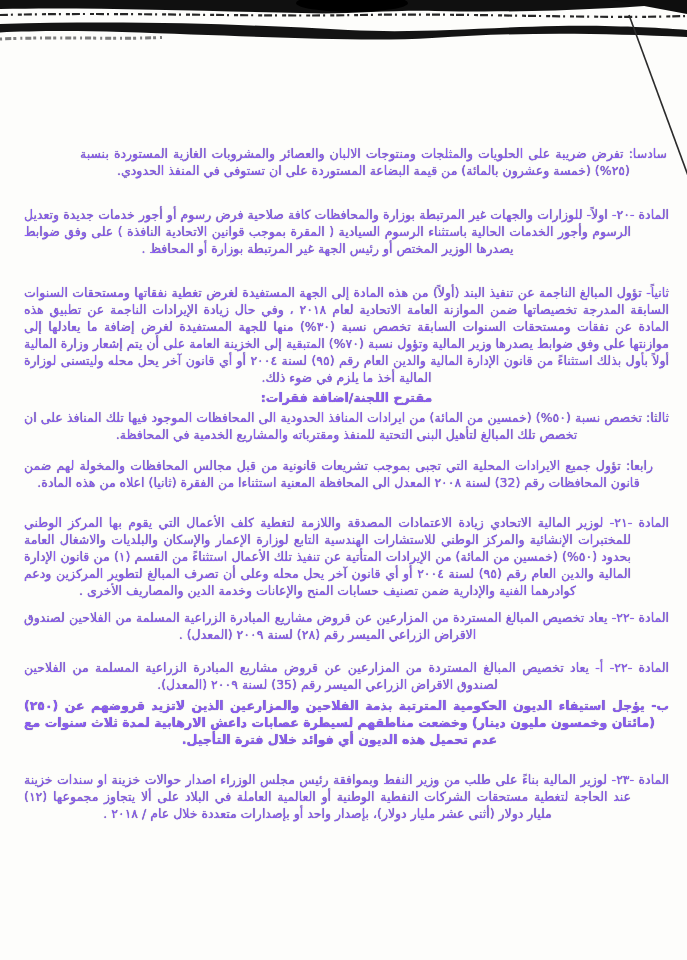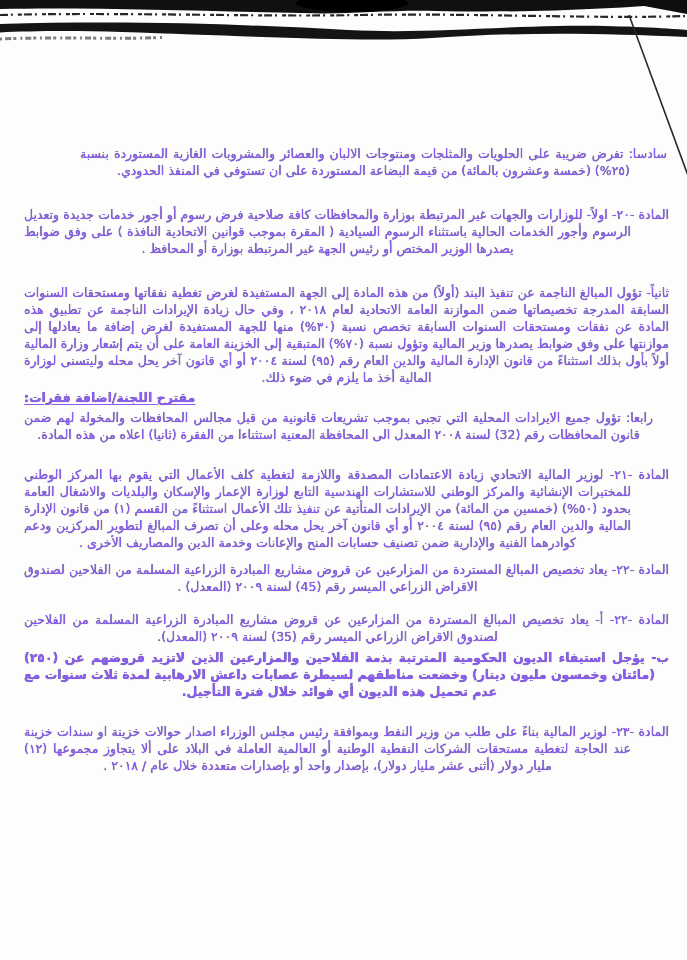--- a/index.html
+++ b/index.html
@@ -37,23 +37,22 @@
   .p {
     text-align: justify;
     text-align-last: center;
   }
   .hang    { padding-right: 38px; text-indent: -38px; }
   .hang-sm { padding-right: 14px; text-indent: -14px; font-weight: bold; }
   .narrow  { padding-left: 56px; padding-right: 2px; }
   .inset   { padding-right: 16px; }
   .heading {
     font-weight: bold;
-    text-decoration: underline;
     text-underline-offset: 2px;
-    text-align: left;
+    text-align: center;
   }
   .mb-a { margin-bottom: 27px; }
   .mb-b { margin-bottom: 3px; }
   .mb-c { margin-bottom: 14px; }
   .mb-d { margin-bottom: 23px; }
   .mb-e { margin-bottom: 10px; }
   .mb-f { margin-bottom: 16px; }
   .mb-g { margin-bottom: 4px; }
 </style>
 </head>
@@ -74,26 +73,27 @@
   <div class="doc" dir="rtl" lang="ar">
 
     <p class="blk p narrow mb-a">سادسا: تفرض ضريبة على الحلويات والمثلجات ومنتوجات الالبان والعصائر والمشروبات الغازية المستوردة بنسبة (٢٥%) (خمسة وعشرون بالمائة) من قيمة البضاعة المستوردة على ان تستوفى في المنفذ الحدودي.</p>
 
     <p class="blk p hang mb-a">المادة -٢٠- اولاً- للوزارات والجهات غير المرتبطة بوزارة والمحافظات كافة صلاحية فرض رسوم أو أجور خدمات جديدة وتعديل الرسوم وأجور الخدمات الحالية باستثناء الرسوم السيادية ( المقرة بموجب قوانين الاتحادية النافذة ) على وفق ضوابط يصدرها الوزير المختص أو رئيس الجهة غير المرتبطة بوزارة أو المحافظ .</p>
 
     <p class="blk p mb-b">ثانياً- تؤول المبالغ الناجمة عن تنفيذ البند (أولاً) من هذه المادة إلى الجهة المستفيدة لغرض تغطية نفقاتها ومستحقات السنوات السابقة المدرجة تخصيصاتها ضمن الموازنة العامة الاتحادية لعام ٢٠١٨ ، وفي حال زيادة الإيرادات الناجمة عن تطبيق هذه المادة عن نفقات ومستحقات السنوات السابقة تخصص نسبة (٣٠%) منها للجهة المستفيدة لغرض إضافة ما يعادلها إلى موازنتها على وفق ضوابط يصدرها وزير المالية وتؤول نسبة (٧٠%) المتبقية إلى الخزينة العامة على أن يتم إشعار وزارة المالية أولاً بأول بذلك استثناءً من قانون الإدارة المالية والدين العام رقم (٩٥) لسنة ٢٠٠٤ أو أي قانون آخر يحل محله وليتسنى لوزارة المالية أخذ ما يلزم في ضوء ذلك.</p>
 
     <p class="blk heading mb-b">مقترح اللجنة/اضافة فقرات:</p>
 
+    <p class="blk p mb-c">ثالثا: تخصص نسبة (٥٠%) (خمسين من المائة) من ايرادات المنافذ الحدودية الى المحافظات الموجود فيها تلك المنافذ على ان تخصص تلك المبالغ لتأهيل البنى التحتية للمنفذ ومقترباته والمشاريع الخدمية في المحافظة.</p>
 
     <p class="blk p inset mb-d">رابعا: تؤول جميع الايرادات المحلية التي تجبى بموجب تشريعات قانونية من قبل مجالس المحافظات والمخولة لهم ضمن قانون المحافظات رقم (32) لسنة ٢٠٠٨ المعدل الى المحافظة المعنية استثناءا من الفقرة (ثانيا) اعلاه من هذه المادة.</p>
 
     <p class="blk p hang mb-e">المادة -٢١- لوزير المالية الاتحادي زيادة الاعتمادات المصدقة واللازمة لتغطية كلف الأعمال التي يقوم بها المركز الوطني للمختبرات الإنشائية والمركز الوطني للاستشارات الهندسية التابع لوزارة الإعمار والإسكان والبلديات والاشغال العامة بحدود (٥٠%) (خمسين من المائة) من الإيرادات المتأتية عن تنفيذ تلك الأعمال استثناءً من القسم (١) من قانون الإدارة المالية والدين العام رقم (٩٥) لسنة ٢٠٠٤ أو أي قانون آخر يحل محله وعلى أن تصرف المبالغ لتطوير المركزين ودعم كوادرهما الفنية والإدارية ضمن تصنيف حسابات المنح والإعانات وخدمة الدين والمصاريف الأخرى .</p>
 
-    <p class="blk p hang mb-f">المادة -٢٢- يعاد تخصيص المبالغ المستردة من المزارعين عن قروض مشاريع المبادرة الزراعية المسلمة من الفلاحين لصندوق الاقراض الزراعي الميسر رقم (45) لسنة ٢٠٠٩ (المعدل) .</p>
+    <p class="blk p hang mb-f">المادة -٢٢- يعاد تخصيص المبالغ المستردة من المزارعين عن قروض مشاريع المبادرة الزراعية المسلمة من الفلاحين لصندوق الاقراض الزراعي الميسر رقم (٢٨) لسنة ٢٠٠٩ (المعدل) .</p>
 
 
     <p class="blk p hang mb-g">المادة -٢٢- أ- يعاد تخصيص المبالغ المستردة من المزارعين عن قروض مشاريع المبادرة الزراعية المسلمة من الفلاحين لصندوق الاقراض الزراعي الميسر رقم (35) لسنة ٢٠٠٩ (المعدل).</p>
 
     <p class="blk p hang-sm mb-d">ب- يؤجل استيفاء الديون الحكومية المترتبة بذمة الفلاحين والمزارعين الذين لاتزيد قروضهم عن (٢٥٠) (مائتان وخمسون مليون دينار) وخضعت مناطقهم لسيطرة عصابات داعش الارهابية لمدة ثلاث سنوات مع عدم تحميل هذه الديون أي فوائد خلال فترة التأجيل.</p>
 
     <p class="blk p hang">المادة -٢٣- لوزير المالية بناءً على طلب من وزير النفط وبموافقة رئيس مجلس الوزراء اصدار حوالات خزينة او سندات خزينة عند الحاجة لتغطية مستحقات الشركات النفطية الوطنية أو العالمية العاملة في البلاد على ألا يتجاوز مجموعها (١٢) مليار دولار (أثنى عشر مليار دولار)، بإصدار واحد أو بإصدارات متعددة خلال عام / ٢٠١٨ .</p>
 
   </div>
 </div>

